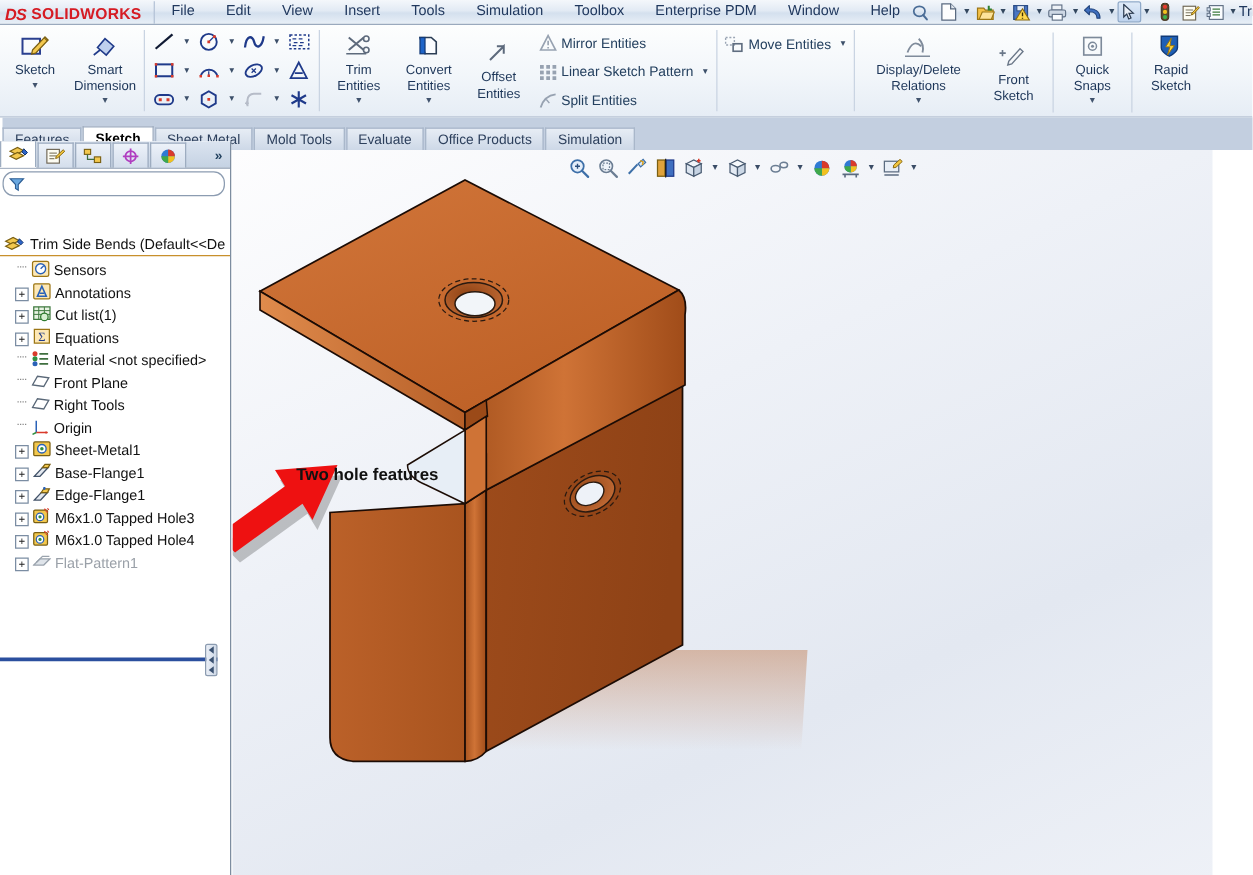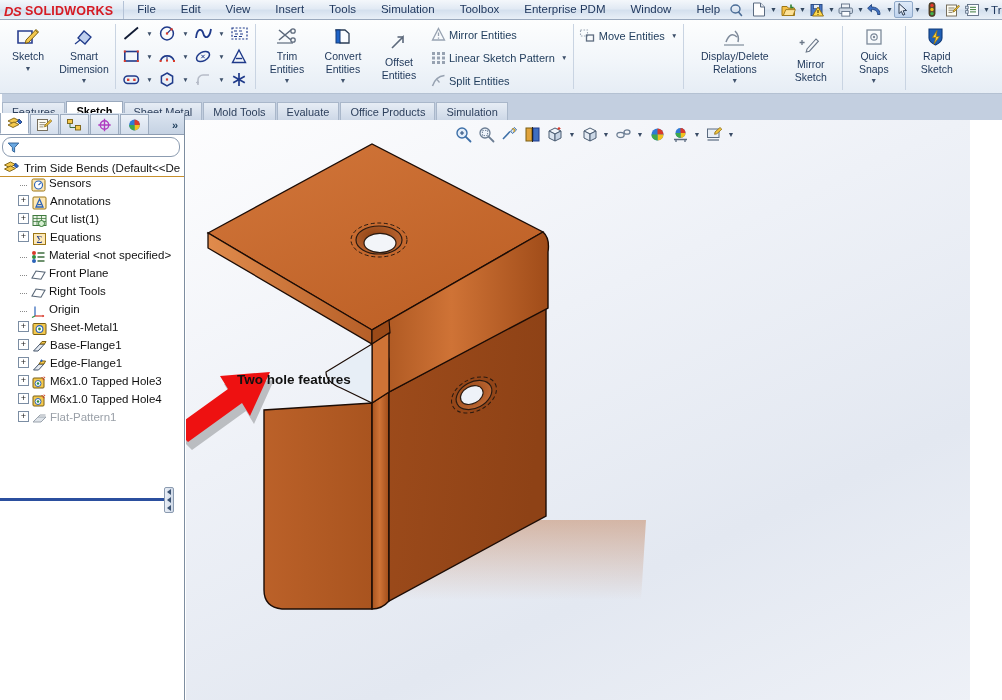--- a/index.html
+++ b/index.html
@@ -129,29 +129,29 @@
   .fm-more { margin-left: auto; font-size: 11px; color: #22415f; padding: 0 6px 3px 0; font-weight: bold; }
   .filterbar {
     height: 20px; margin: 2px 4px 1px 2px; display: flex; align-items: center;
     background: #ffffff; border: 1px solid #8c9cb1; border-radius: 9px;
   }
   .filter-ic { width: 20px; display: flex; align-items: center; justify-content: center; }
   .filter-inp {
     flex: 1; border: none; outline: none; font-size: 11px; color: #333;
     background: transparent; height: 16px;
   }
-  .tree { flex: 1; overflow: hidden; position: relative; padding-top: 1px; }
+  .tree { flex: 1; overflow: hidden; position: relative; padding-top: 1px; margin-top: 28px; }
   .tree-root {
     display: flex; align-items: center; height: 18px; padding-left: 2px;
     border-bottom: 1px solid #c8902c; white-space: nowrap;
   }
   .tree-root .rlbl { font-size: 11.5px; color: #111; padding-left: 2px; }
   .trow {
-    display: flex; align-items: flex-start; height: 18px; white-space: nowrap;
-    padding-left: 18px; cursor: default;
+    display: flex; align-items: flex-end; height: 18px; white-space: nowrap;
+    padding-left: 12px; cursor: default;
   }
   .tplus {
     width: 11px; height: 11px; margin-right: 1px;
     display: flex; align-items: center; justify-content: center;
     border: 1px solid #7b8da3; background: #fff;
     font-size: 9px; line-height: 8px; color: #1a1a1a; font-family: "Liberation Mono", monospace;
   }
   .tdash { width: 11px; height: 18px; display: flex; align-items: center; justify-content: center; }
   .tdash::before { content: ""; width: 7px; height: 1px; border-top: 1px dotted #8a8a8a; }
   .ticon { width: 18px; height: 16px; display: flex; align-items: center; justify-content: center; margin-right: 2px; }
@@ -537,21 +537,21 @@
         <span class="lbl">Relations</span>
         <span class="dd">▼</span>
       </div>
       <div class="bigbtn" style="padding-top:12px">
         <span class="glyph">
           <svg width="24" height="20" viewBox="0 0 24 20">
               <path d="M8 13 L17 3 L19.4 5.2 L10.4 15.2 L7.2 16 z" fill="#f6f8fb" stroke="#6a7788" stroke-width="1.1"></path>
               <path d="M3 4 v5 M0.6 6.5 h5" stroke="#6a7788" stroke-width="1.3"></path>
             </svg>
         </span>
-        <span class="lbl">Mirror</span>
+        <span class="lbl">Front</span>
         <span class="lbl">Sketch</span>
       </div>
       <div class="rsep"></div>
       <div class="bigbtn">
         <span class="glyph">
           <svg width="22" height="20" viewBox="0 0 22 20">
               <rect x="4" y="2" width="14" height="14" fill="none" stroke="#7d8a9a" stroke-width="1.3"></rect>
               <circle cx="11" cy="9" r="3.2" fill="none" stroke="#7d8a9a" stroke-width="1.2"></circle>
               <circle cx="11" cy="9" r="1.2" fill="#7d8a9a"></circle>
             </svg>

